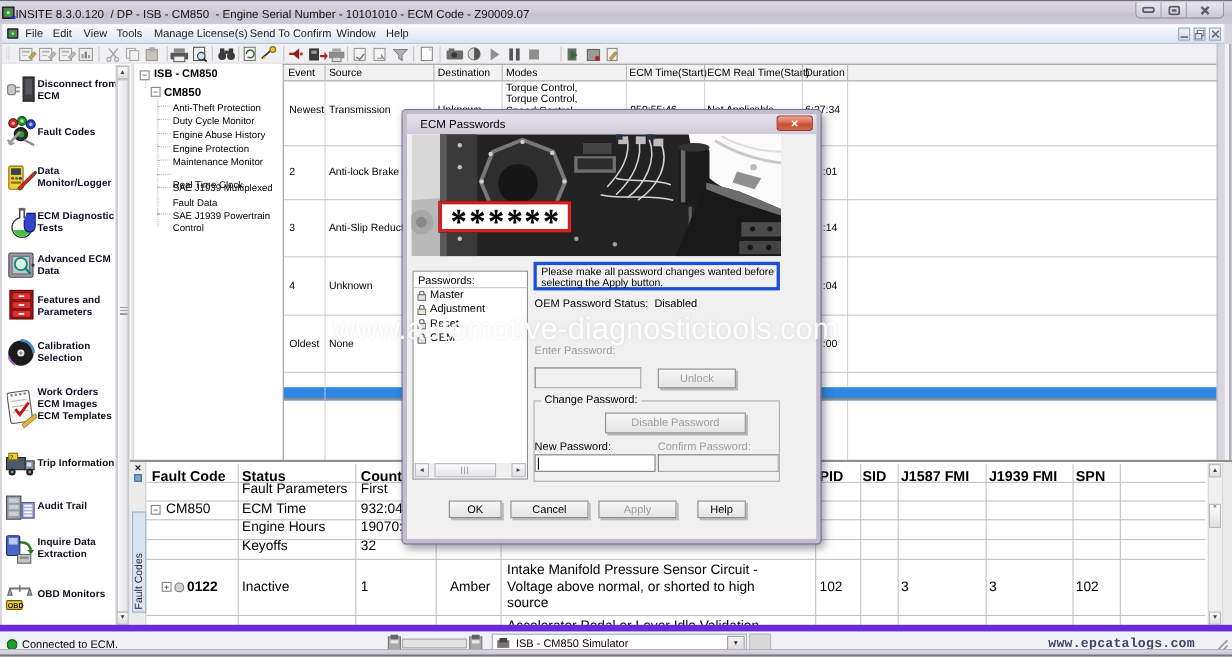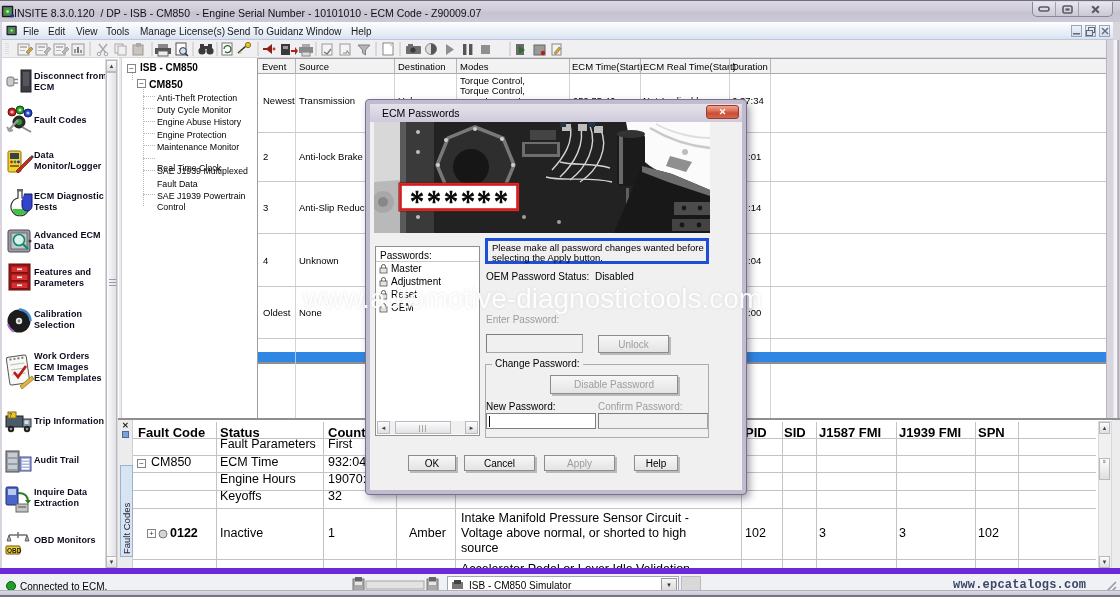--- a/index.html
+++ b/index.html
@@ -151,21 +151,21 @@
       <rect x="0" y="1" width="13" height="12" rx="1" fill="#1c1c20"></rect>
       <rect x="1.5" y="2.5" width="10" height="9" fill="#6a6a72"></rect>
       <circle cx="6.5" cy="7" r="3.6" fill="#2fa82f"></circle>
       <circle cx="6.5" cy="7" r="1.3" fill="#d2f2d2"></circle>
     </svg>
   <div class="menuitem" style="left:21px">File</div>
   <div class="menuitem" style="left:46px">Edit</div>
   <div class="menuitem" style="left:74px">View</div>
   <div class="menuitem" style="left:104px">Tools</div>
   <div class="menuitem" style="left:138px">Manage License(s)</div>
-  <div class="menuitem" style="left:225px">Send To Guidanz</div>
+  <div class="menuitem" style="left:225px">Send To Confirm</div>
   <div class="menuitem" style="left:304px">Window</div>
   <div class="menuitem" style="left:349px">Help</div>
   <div id="mdibtns">
       <div class="mb">
         <svg width="7" height="8">
           <rect x="0" y="6" width="7" height="1.5" fill="#667"></rect>
         </svg>
       </div>
       <div class="mb">
         <svg width="9" height="9">

